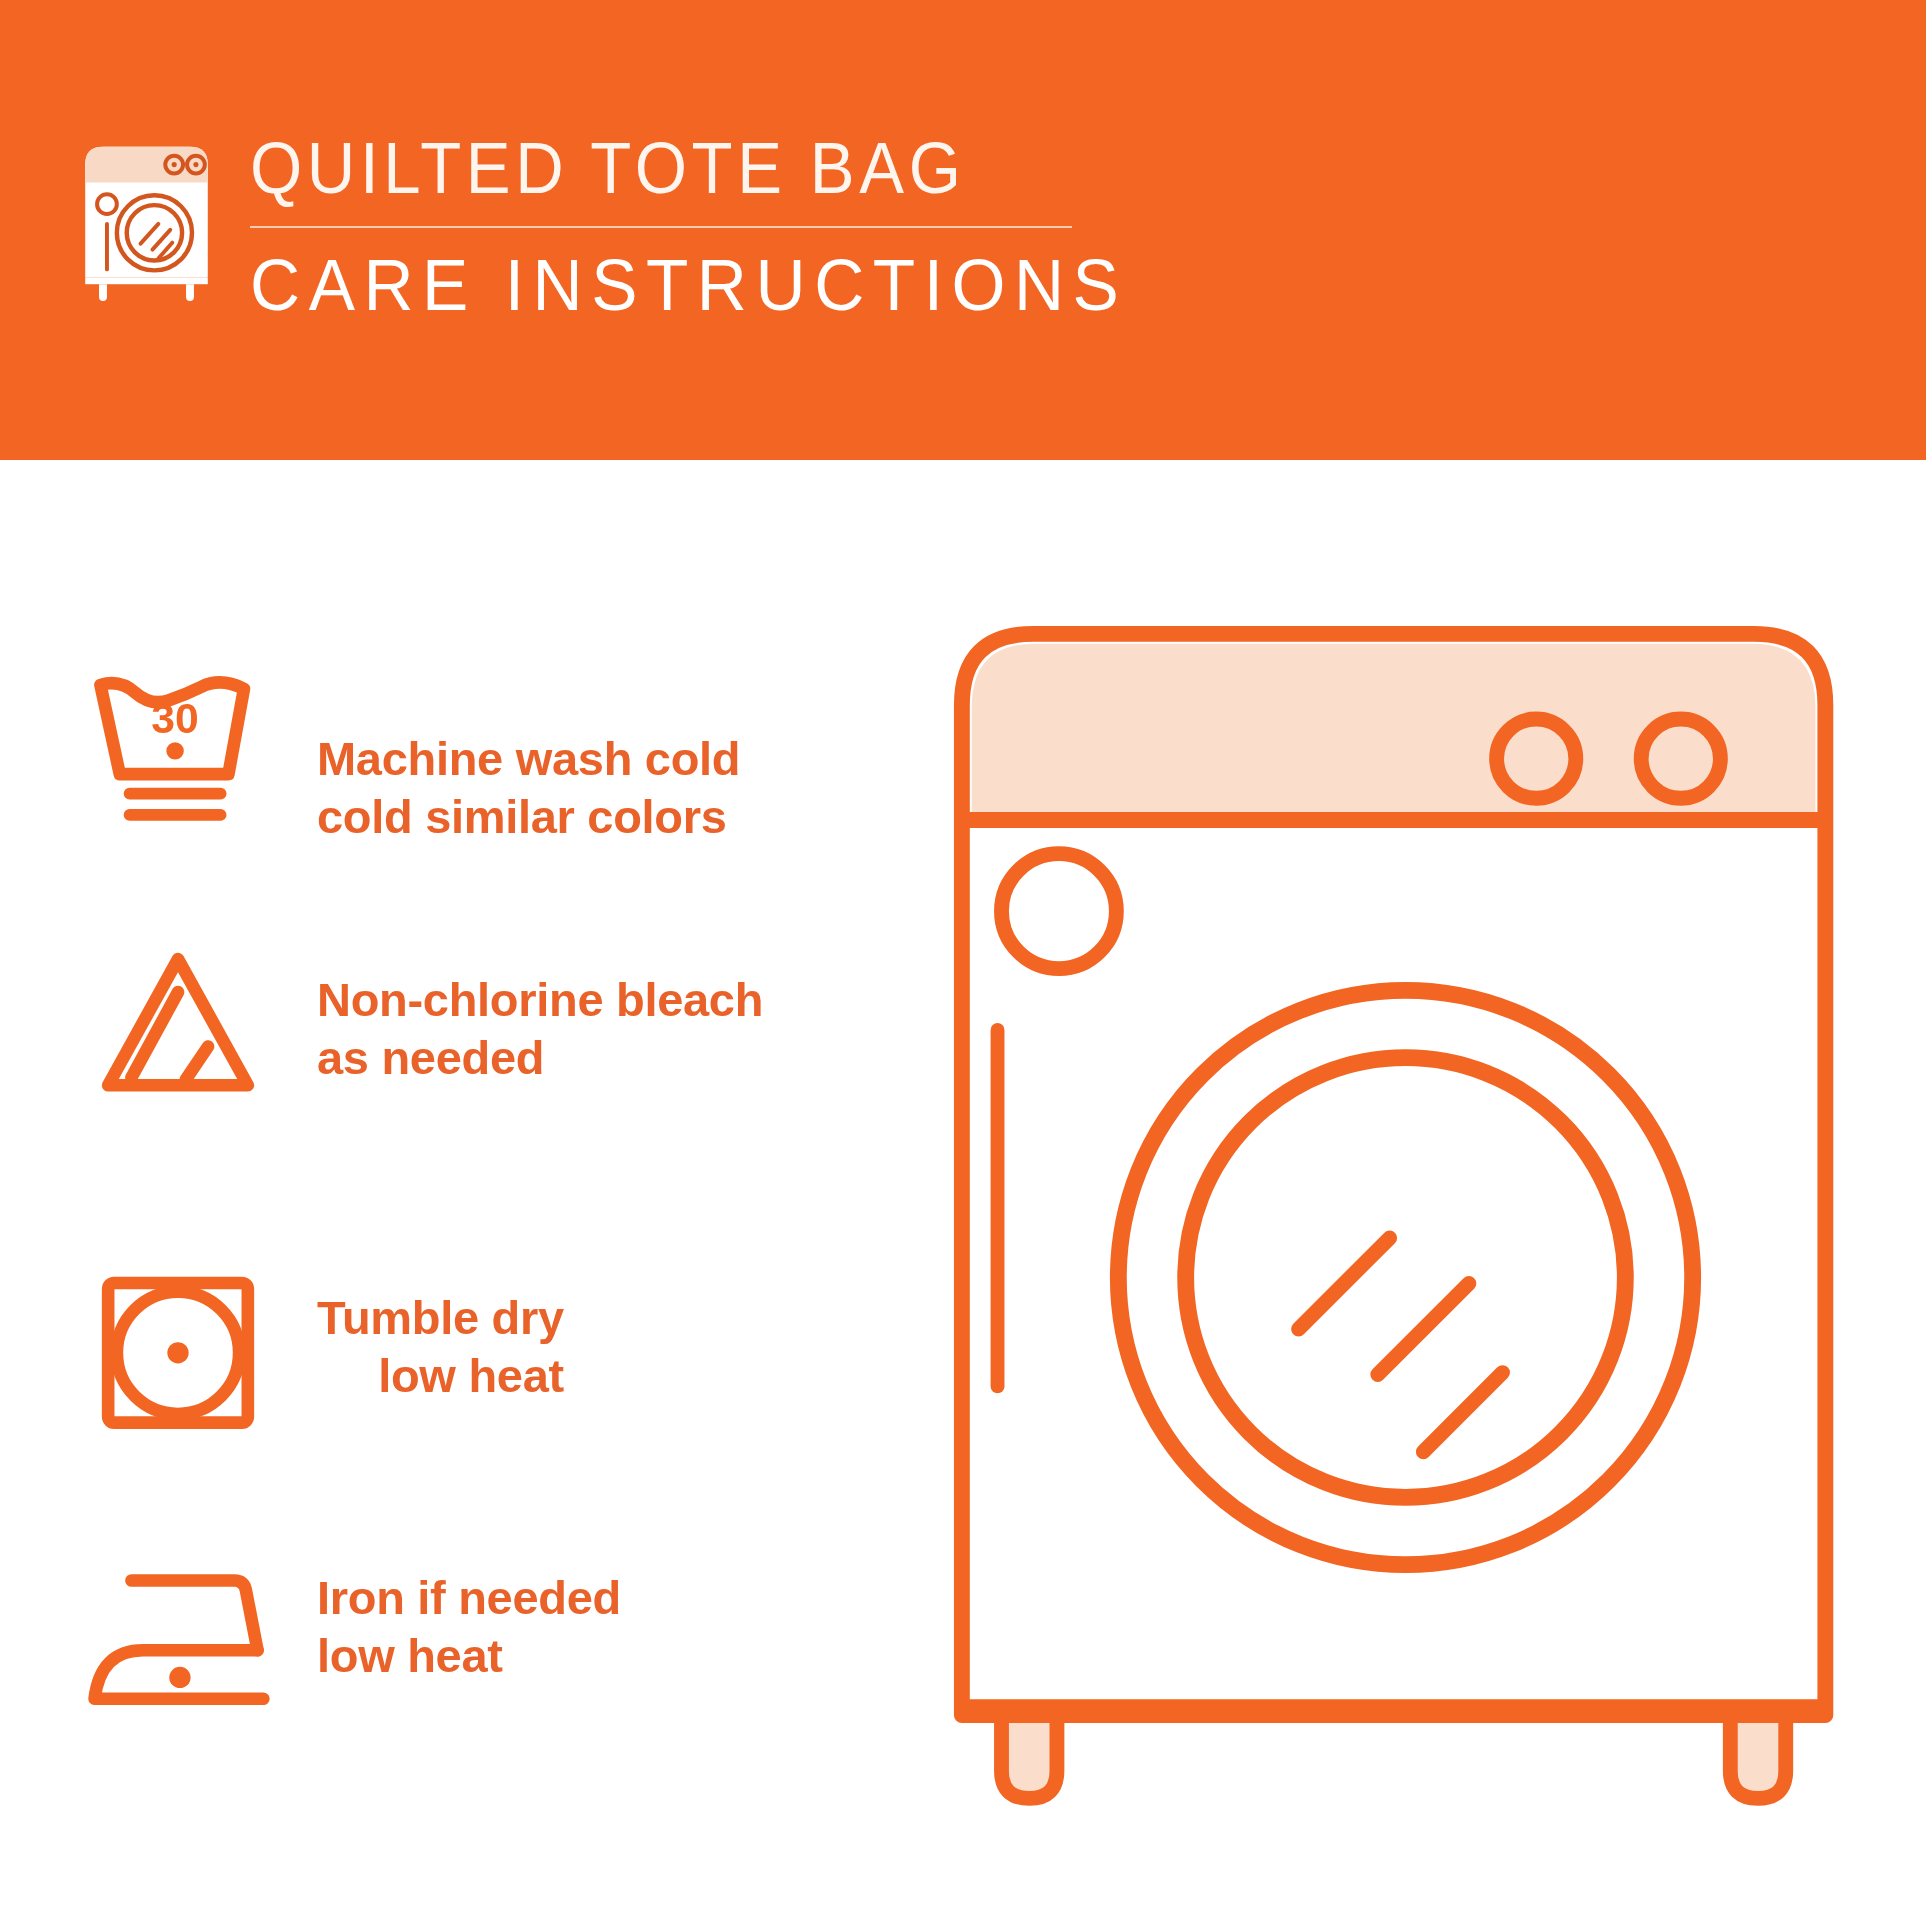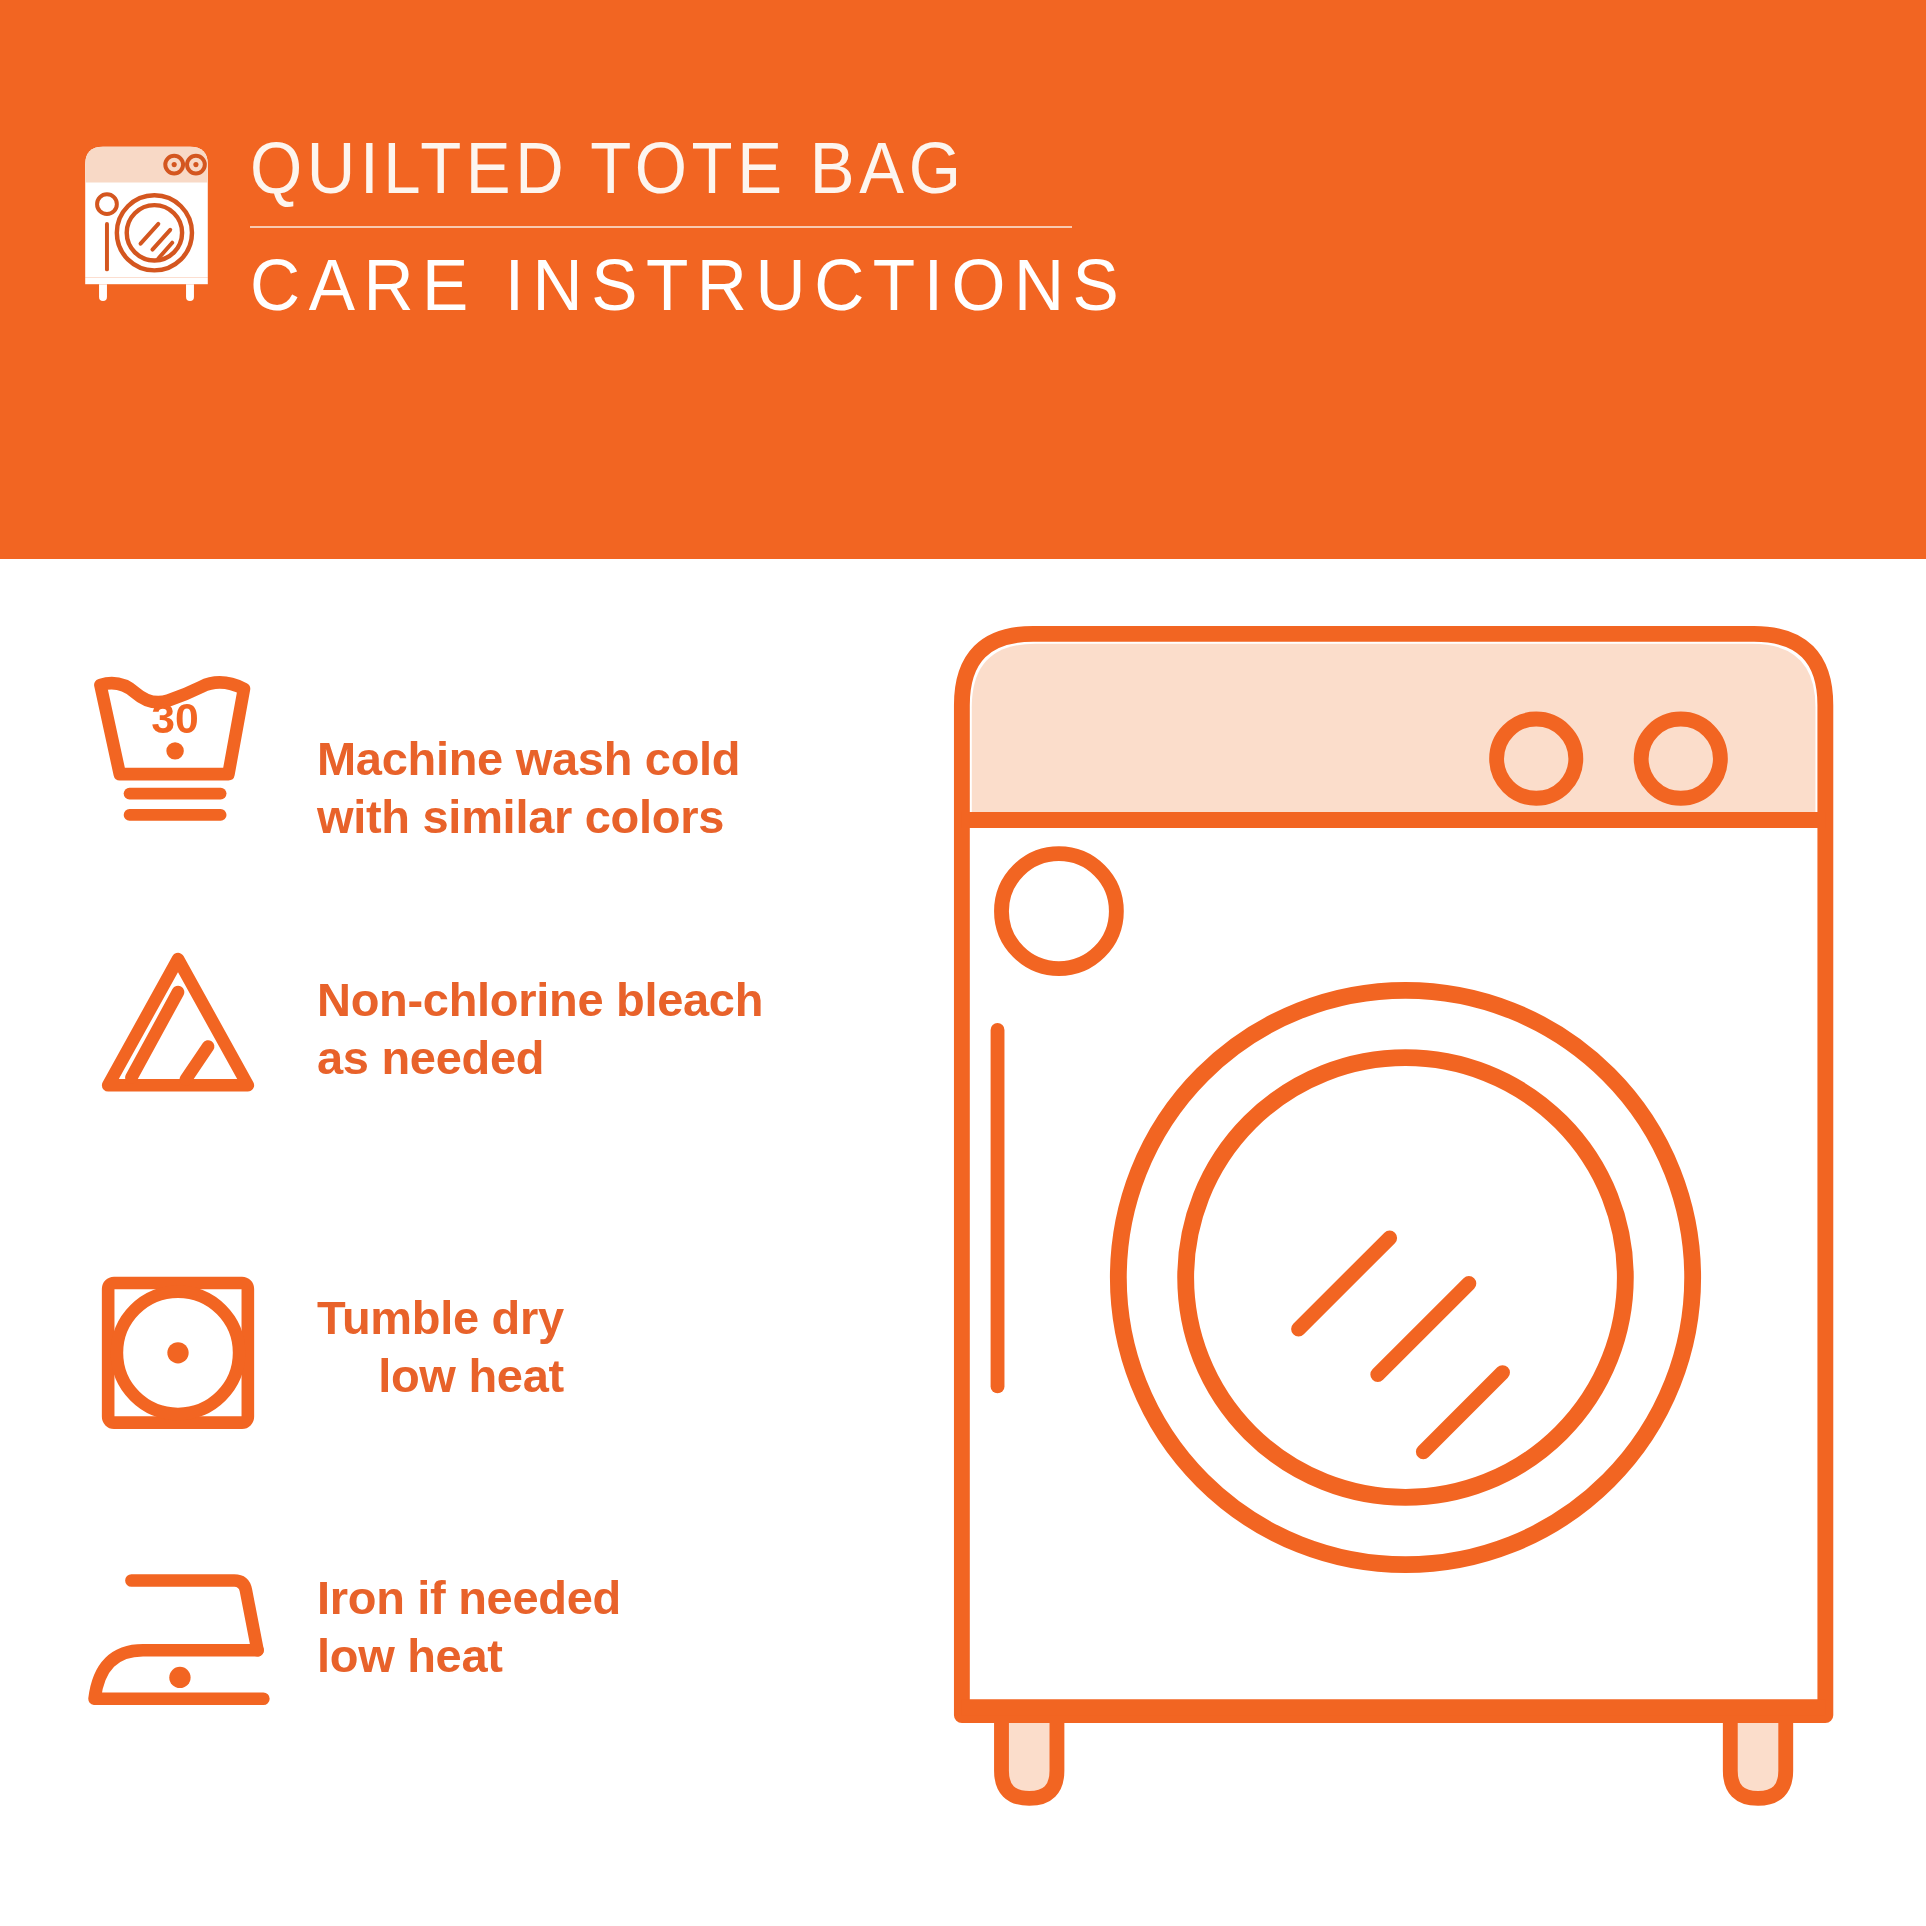--- a/index.html
+++ b/index.html
@@ -6,21 +6,21 @@
   body{
     width:1927px;height:1927px;
     background:#ffffff;
     font-family:"Liberation Sans", sans-serif;
     overflow:hidden;
     position:relative;
   }
 
   
   .header{
-    position:absolute;left:0;top:0;width:1927px;height:559px;
+    position:absolute;left:0;top:0;width:1927px;height:460px;
     background:#F26522;
   }
   .header-inner{
     position:absolute;left:77px;top:129px;
     display:flex;align-items:flex-start;
   }
   .logo-wrap{
     width:139px;height:173px;flex:0 0 auto;margin-right:28px;
   }
   .title-block{
@@ -144,21 +144,21 @@
         <rect x="44" y="142" width="106" height="12" rx="6" fill="#F26522"></rect>
         <rect x="44" y="164" width="106" height="12" rx="6" fill="#F26522"></rect>
 
         <text x="97" y="86" text-anchor="middle" font-family="Liberation Sans, sans-serif" font-size="44" font-weight="bold" fill="#F26522">30</text>
 
         <circle cx="97" cy="104" r="9" fill="#F26522"></circle>
       </svg>
     </div>
     <div class="care-text">
       <span>Machine wash cold</span>
-      <span>with similar colors</span>
+      <span>cold similar colors</span>
     </div>
   </div>
 
   <div class="care-row" data-row="1">
     <div class="care-symbol">
       <svg viewBox="0 0 200 200" width="194" height="194" aria-hidden="true">
         <g fill="none" stroke="#F26522" stroke-width="13" stroke-linecap="round" stroke-linejoin="round">
           <path d="M100 28 L172 158 L28 158 Z"></path>
           <line x1="100" y1="62" x2="52" y2="150"></line>
           <line x1="131" y1="118" x2="108" y2="152"></line>

